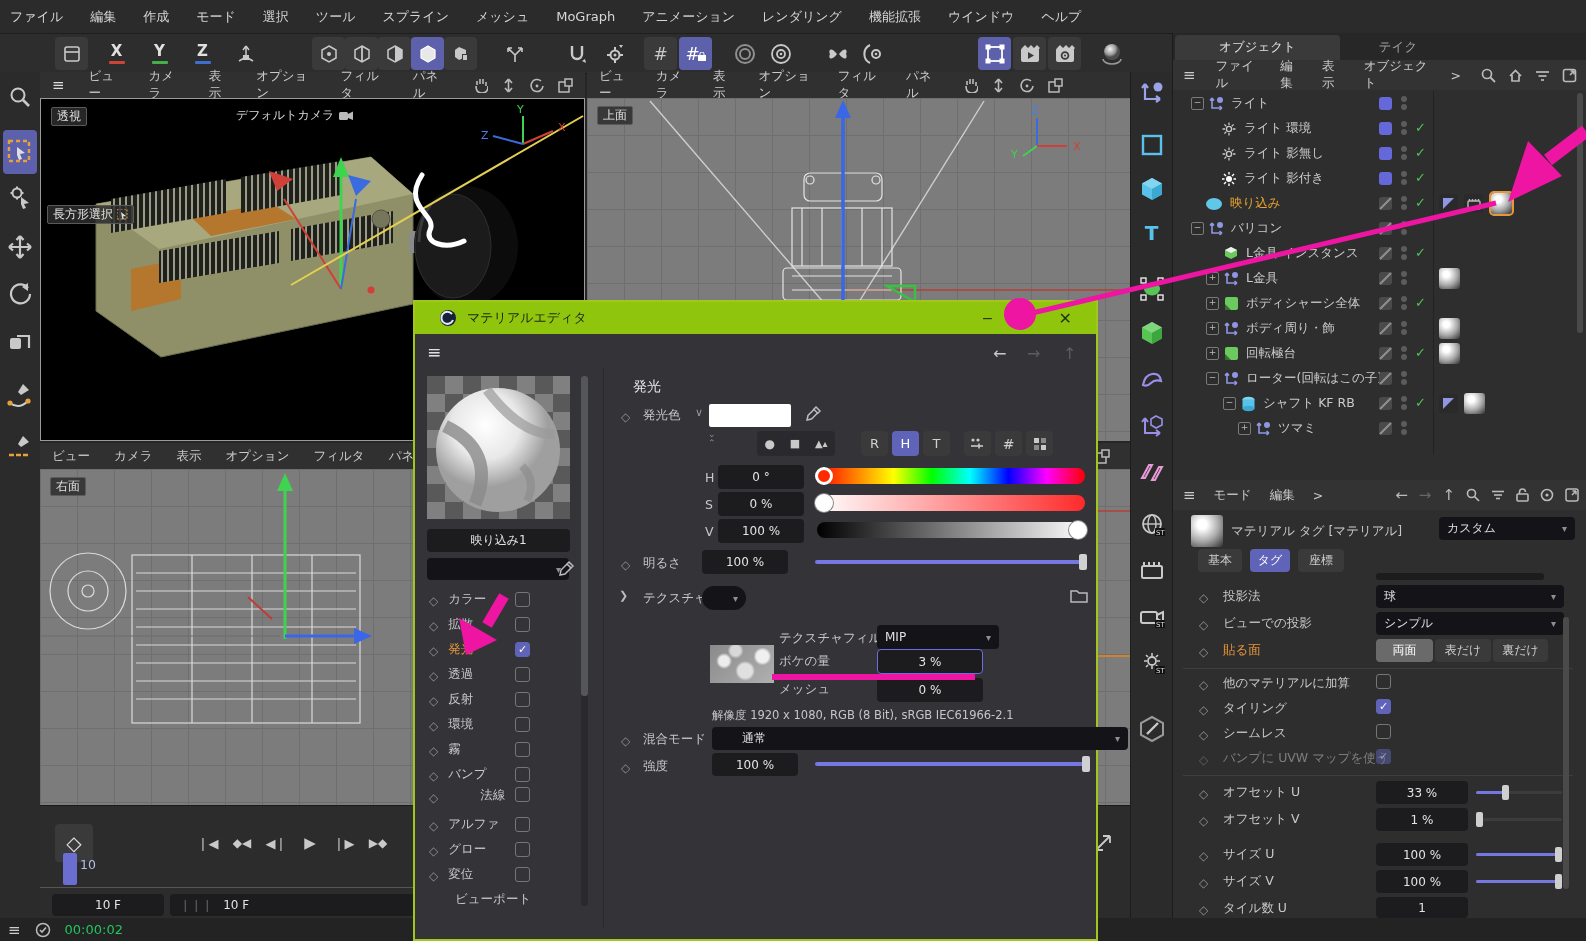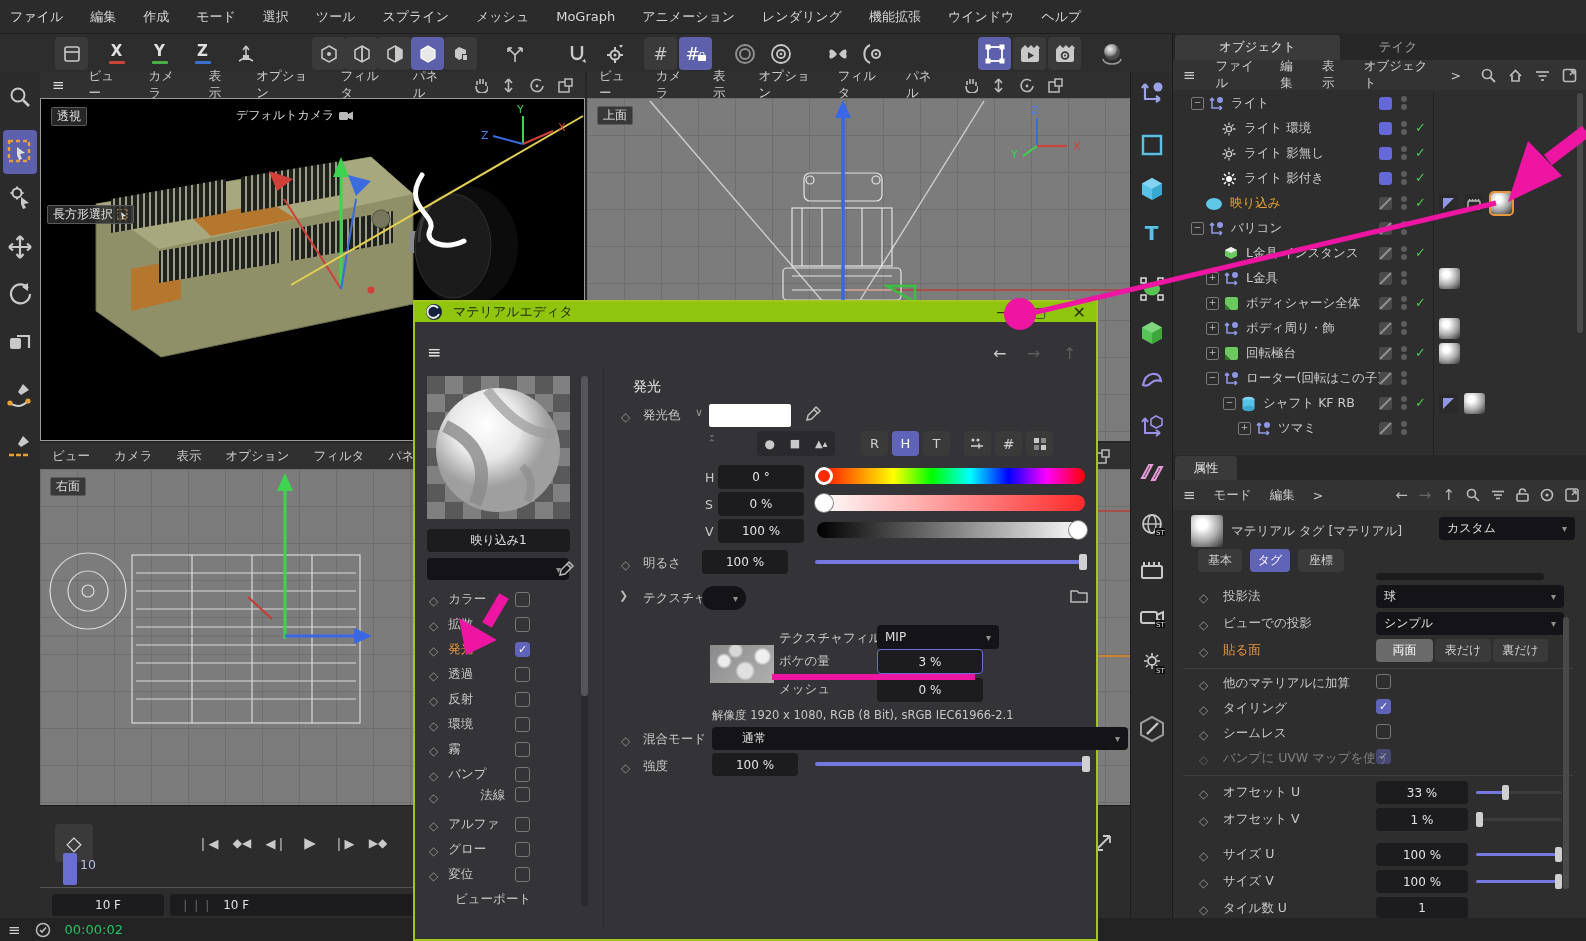--- a/index.html
+++ b/index.html
@@ -857,25 +857,20 @@
         <span class="a" style="left:228px;top:5px;display:flex;flex-direction:column;gap:2px;">
             <span class="dot"></span>
             <span class="dot"></span>
           </span>
       </div>
     </div>
     <div class="a" style="left:404px;top:60px;width:6px;height:240px;background:#4a4a4a;border-radius:3px;"></div>
   </div>
 
   <div class="a" style="left:1172px;top:455px;width:414px;height:463px;background:#2e2e2e;border-left:1px solid #1b1b1b;">
-    <div class="a" style="left:0;top:0;width:414px;height:25px;background:#272727;">
-      <div class="a" style="left:2px;top:1px;width:62px;height:24px;background:#3a3a3a;border-radius:4px 4px 0 0;display:flex;align-items:center;justify-content:center;font-size:12.5px;color:#e0e0e0;">
-          <span>属性</span>
-        </div>
-    </div>
     <div class="a" style="left:0;top:25px;width:414px;height:30px;background:#333333;display:flex;align-items:center;gap:18px;padding-left:10px;box-sizing:border-box;font-size:12.5px;color:#cbcbcb;">
       <span style="font-size:15px;">≡</span>
       <span>モード</span>
       <span>編集</span>
       <span>&gt;</span>
       <span style="margin-left:auto;display:flex;gap:11px;align-items:center;padding-right:8px;color:#bbb;">
         <span style="font-size:15px;">←</span>
         <span style="font-size:15px;color:#666;">→</span>
         <span style="font-size:15px;">↑</span>
         <span class="ico">
@@ -1054,21 +1049,21 @@
     <span class="ico">
         <svg width="16" height="16">
           <circle cx="8" cy="8" r="6.5" fill="none" stroke="#bbb" stroke-width="1.5"></circle>
           <path d="M5 8 l2 2 4 -4.5" stroke="#bbb" stroke-width="1.6" fill="none"></path>
         </svg>
       </span>
     <span style="font-size:13px;color:#22c55e;">00:00:02</span>
   </div>
 
   <div class="a" style="left:413px;top:300px;width:685px;height:641px;background:#333338;border:2px solid #a2c61b;box-sizing:border-box;z-index:50;">
-    <div class="a" style="left:0;top:0;width:681px;height:20px;background:#8fc60d;display:flex;align-items:center;padding:0 10px;box-sizing:border-box;gap:10px;">
+    <div class="a" style="left:0;top:0;width:681px;height:32px;background:#8fc60d;display:flex;align-items:center;padding:0 24px;box-sizing:border-box;gap:10px;">
       <span class="ico">
           <svg width="18" height="18">
             <circle cx="9" cy="9" r="8" fill="#16213c"></circle>
             <path d="M13 5 a6 6 0 1 0 1 6" fill="none" stroke="#e8e8f0" stroke-width="2"></path>
           </svg>
         </span>
       <span style="color:#1c2410;font-size:13px;">マテリアルエディタ</span>
       <span style="margin-left:auto;display:flex;gap:26px;align-items:center;color:#2a3312;font-size:14px;">
         <span>−</span>
         <span>▢</span>

